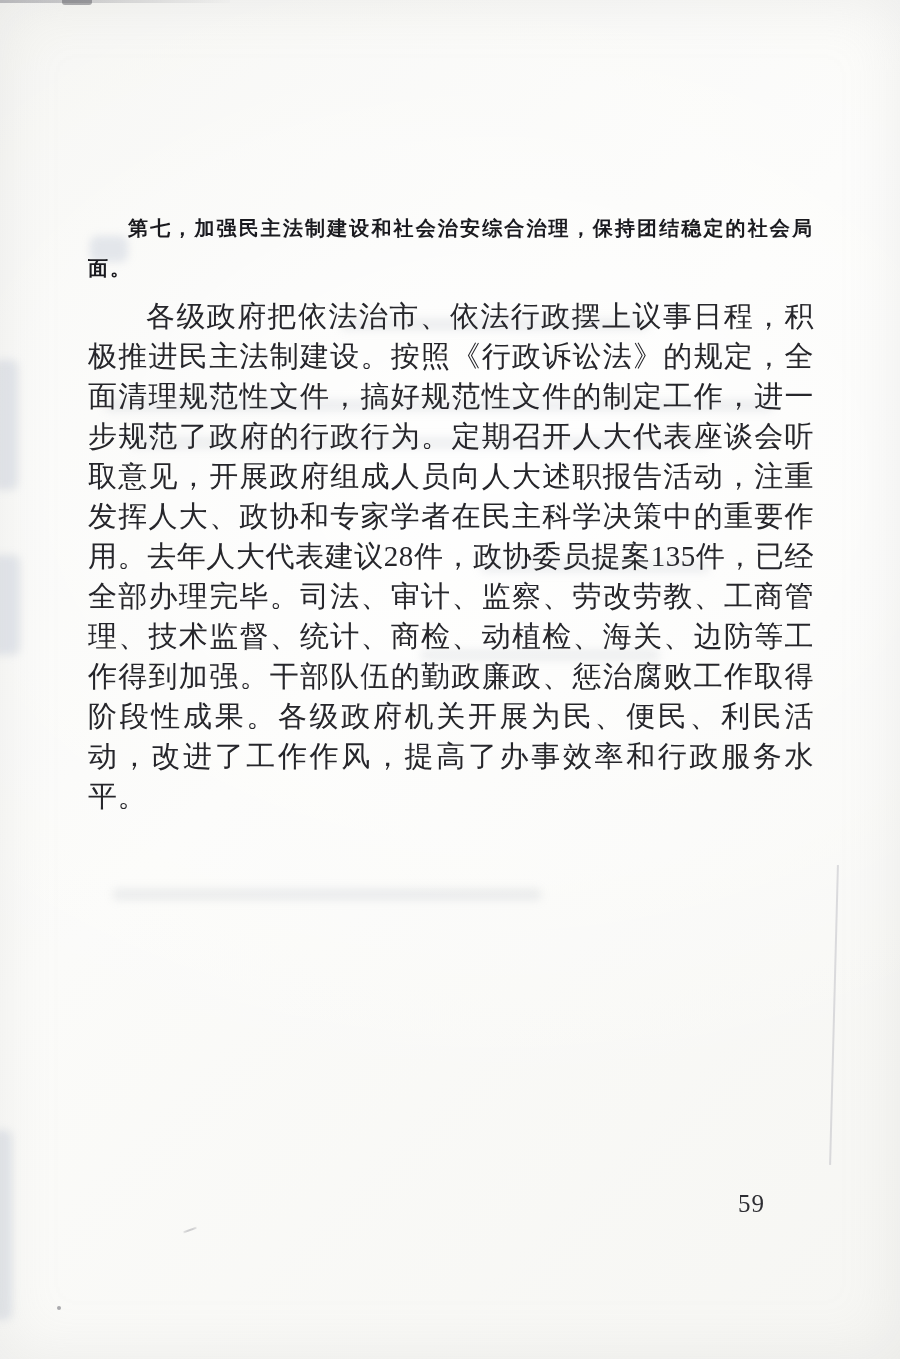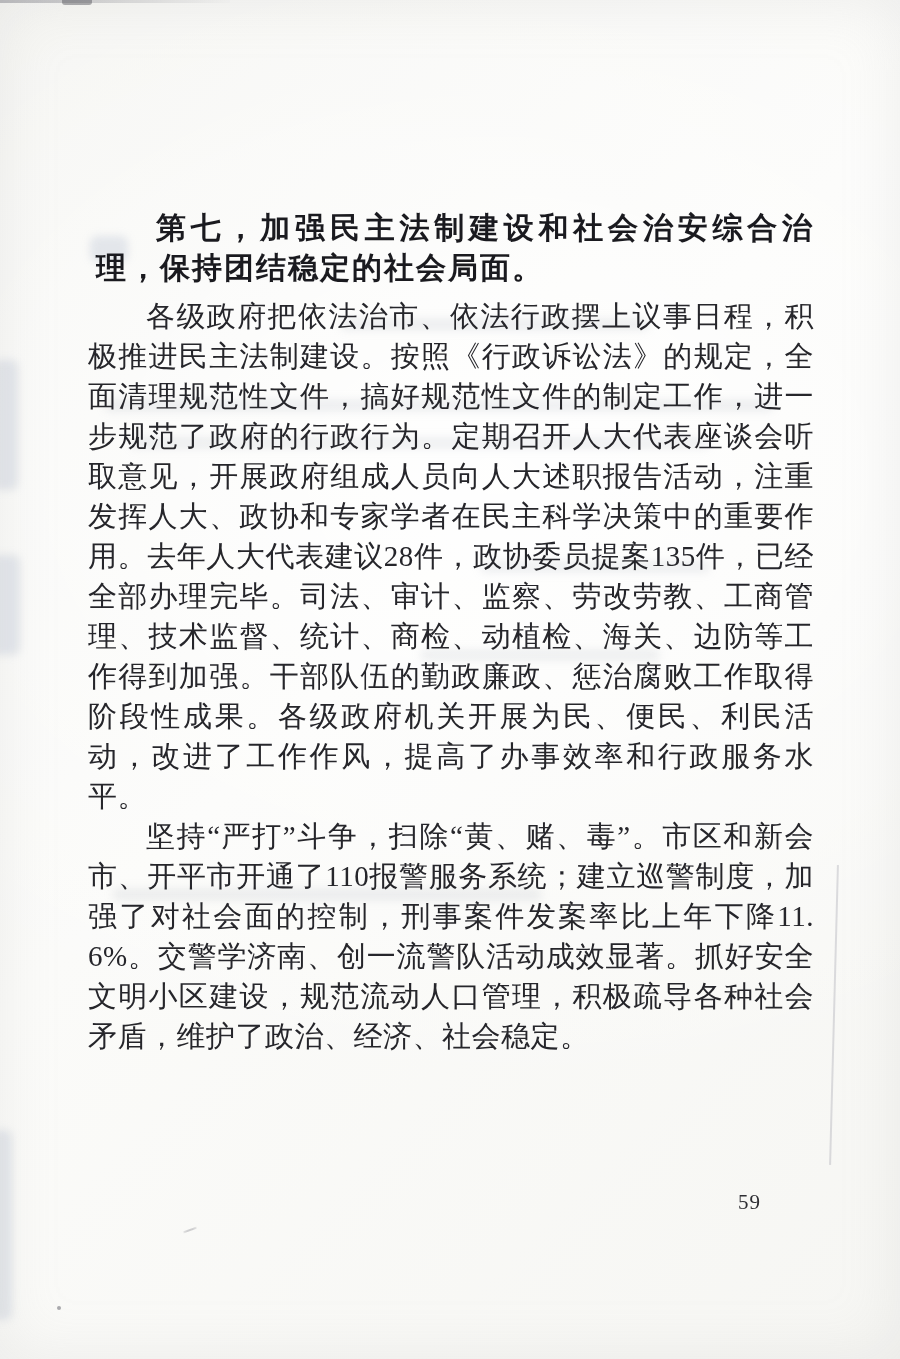--- a/index.html
+++ b/index.html
@@ -42,34 +42,34 @@
     text-justify: inter-ideograph;
     letter-spacing: 0.5px;
   }
   .para {
     margin: 0;
   }
   .para.indent {
     text-indent: 2em;
   }
   .section-heading {
-    margin: 22px 0 8px 8px;
-    font-size: 30px;
+    margin: 22px 0 8px 0;
+    font-size: 20px;
     line-height: 40px;
     font-weight: 700;
     color: #1a1a1f;
     letter-spacing: 2px;
     text-indent: 2em;
     text-align: justify;
   }
   .page-number {
     position: absolute;
     left: 738px;
     top: 1190px;
-    font-size: 21px;
+    font-size: 25px;
     letter-spacing: 1px;
     color: #2e2e33;
   }
 
   
   .artifact { position: absolute; pointer-events: none; }
   .top-edge-shadow {
     left: 0; top: 0; width: 230px; height: 3px;
     background: linear-gradient(to right, rgba(110,110,120,0.45), rgba(110,110,120,0.02));
   }
@@ -126,17 +126,16 @@
   <div class="artifact smudge blue s8"></div>
   <div class="artifact smudge blue s9"></div>
   <div class="artifact smudge blue s10"></div>
   <div class="artifact crease"></div>
   <div class="artifact speck sp1"></div>
   <div class="artifact speck sp2"></div>
 
   <div class="doc-body">
     <h2 class="section-heading">第七，加强民主法制建设和社会治安综合治理，保持团结稳定的社会局面。</h2>
     <p class="para indent">各级政府把依法治市、依法行政摆上议事日程，积极推进民主法制建设。按照《行政诉讼法》的规定，全面清理规范性文件，搞好规范性文件的制定工作，进一步规范了政府的行政行为。定期召开人大代表座谈会听取意见，开展政府组成人员向人大述职报告活动，注重发挥人大、政协和专家学者在民主科学决策中的重要作用。去年人大代表建议28件，政协委员提案135件，已经全部办理完毕。司法、审计、监察、劳改劳教、工商管理、技术监督、统计、商检、动植检、海关、边防等工作得到加强。干部队伍的勤政廉政、惩治腐败工作取得阶段性成果。各级政府机关开展为民、便民、利民活动，改进了工作作风，提高了办事效率和行政服务水平。</p>
-    <p class="para indent">坚持“严打”斗争，扫除“黄、赌、毒”。市区和新会市、开平市开通了110报警服务系统；建立巡警制度，加强了对社会面的控制，刑事案件发案率比上年下降11. 6%。交警学济南、创一流警队活动成效显著。抓好安全文明小区建设，规范流动人口管理，积极疏导各种社会矛盾，维护了政治、经济、社会稳定。</p>
   </div>
 
   <div class="page-number">59</div>
 </div>
 
 </body></html>

